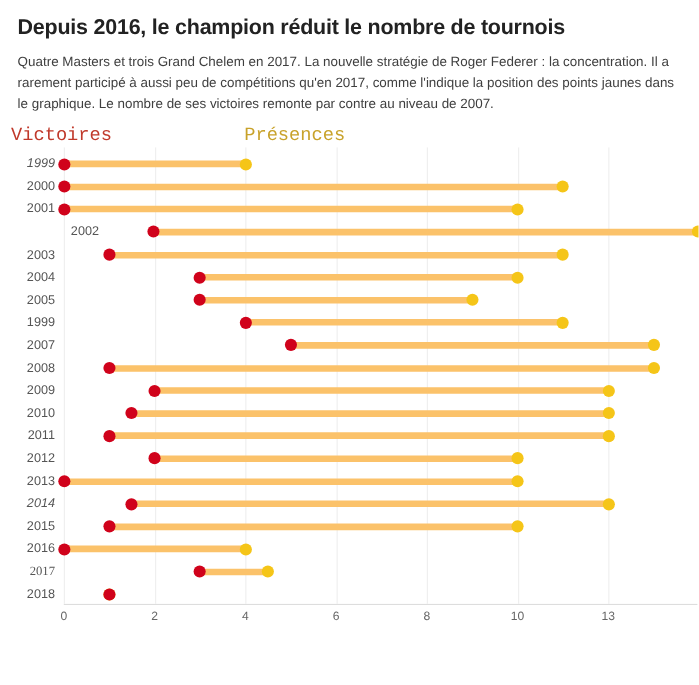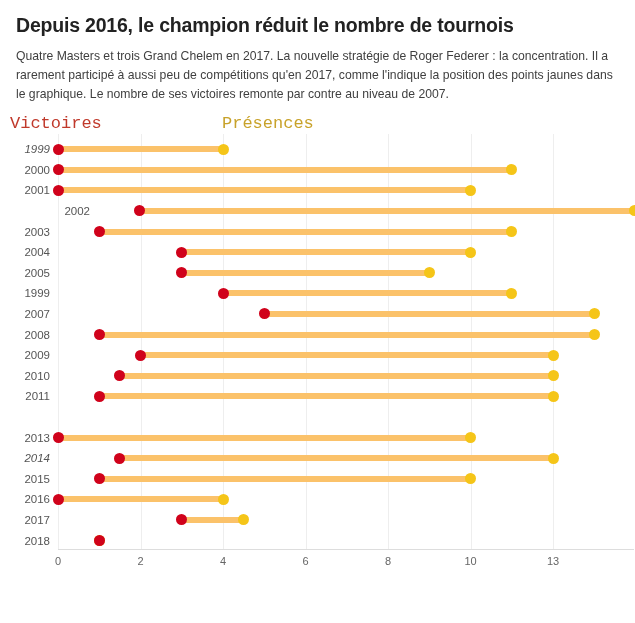--- a/index.html
+++ b/index.html
@@ -227,20 +227,26 @@
           <div class="bar" style="left: 119.875px; width: 433.125px;"></div>
           <div class="dot dot-play" style="left: 553px; background: rgb(245, 197, 24);"></div>
           <div class="dot dot-win" style="left: 119.875px; background: rgb(208, 2, 27);"></div>
         </div>
         <div class="row" style="top: 252.2px; width: 635px;">
           <div class="row-label">2011</div>
           <div class="bar" style="left: 99.25px; width: 453.75px;"></div>
           <div class="dot dot-play" style="left: 553px; background: rgb(245, 197, 24);"></div>
           <div class="dot dot-win" style="left: 99.25px; background: rgb(208, 2, 27);"></div>
         </div>
+        <div class="row" style="top: 272.8px; width: 635px;">
+          <div class="row-label">2012</div>
+          <div class="bar" style="left: 140.5px; width: 330px;"></div>
+          <div class="dot dot-play" style="left: 470.5px; background: rgb(245, 197, 24);"></div>
+          <div class="dot dot-win" style="left: 140.5px; background: rgb(208, 2, 27);"></div>
+        </div>
         <div class="row" style="top: 293.4px; width: 635px;">
           <div class="row-label">2013</div>
           <div class="bar" style="left: 58px; width: 412.5px;"></div>
           <div class="dot dot-play" style="left: 470.5px; background: rgb(245, 197, 24);"></div>
           <div class="dot dot-win" style="left: 58px; background: rgb(208, 2, 27);"></div>
         </div>
         <div class="row" style="top: 314px; width: 587px; font-style: italic;">
           <div class="row-label">2014</div>
           <div class="bar" style="left: 119.875px; width: 433.125px;"></div>
           <div class="dot dot-play" style="left: 553px; background: rgb(245, 197, 24);"></div>
@@ -251,21 +257,21 @@
           <div class="bar" style="left: 99.25px; width: 371.25px;"></div>
           <div class="dot dot-play" style="left: 470.5px; background: rgb(245, 197, 24);"></div>
           <div class="dot dot-win" style="left: 99.25px; background: rgb(208, 2, 27);"></div>
         </div>
         <div class="row" style="top: 355.2px; width: 622px;">
           <div class="row-label">2016</div>
           <div class="bar" style="left: 58px; width: 165px;"></div>
           <div class="dot dot-play" style="left: 223px; background: rgb(245, 197, 24);"></div>
           <div class="dot dot-win" style="left: 58px; background: rgb(208, 2, 27);"></div>
         </div>
-        <div class="row" style="top: 375.8px; width: 635px;">
+        <div class="row" style="top: 375.8px; width: 635px; font-family: Liberation Serif, serif;">
           <div class="row-label">2017</div>
           <div class="bar" style="left: 181.75px; width: 61.875px;"></div>
           <div class="dot dot-play" style="left: 243.625px; background: rgb(245, 197, 24);"></div>
           <div class="dot dot-win" style="left: 181.75px; background: rgb(208, 2, 27);"></div>
         </div>
         <div class="row" style="top: 396.4px; width: 635px;">
           <div class="row-label">2018</div>
           <div class="bar" style="left: 99.25px; width: 2px;"></div>
           <div class="dot dot-play" style="left: 99.25px; background: rgb(245, 197, 24);"></div>
           <div class="dot dot-win" style="left: 99.25px; background: rgb(208, 2, 27);"></div>

